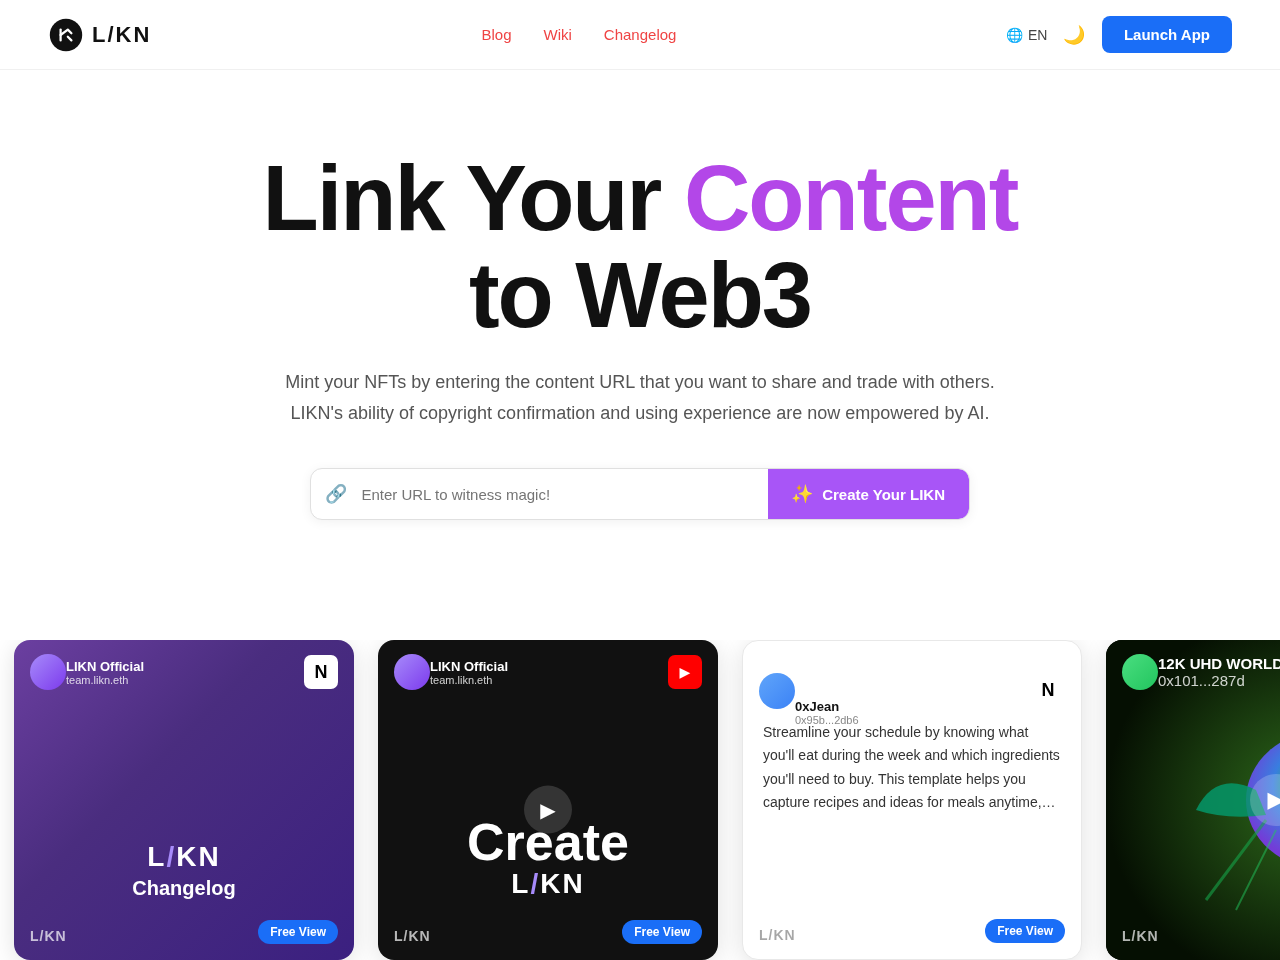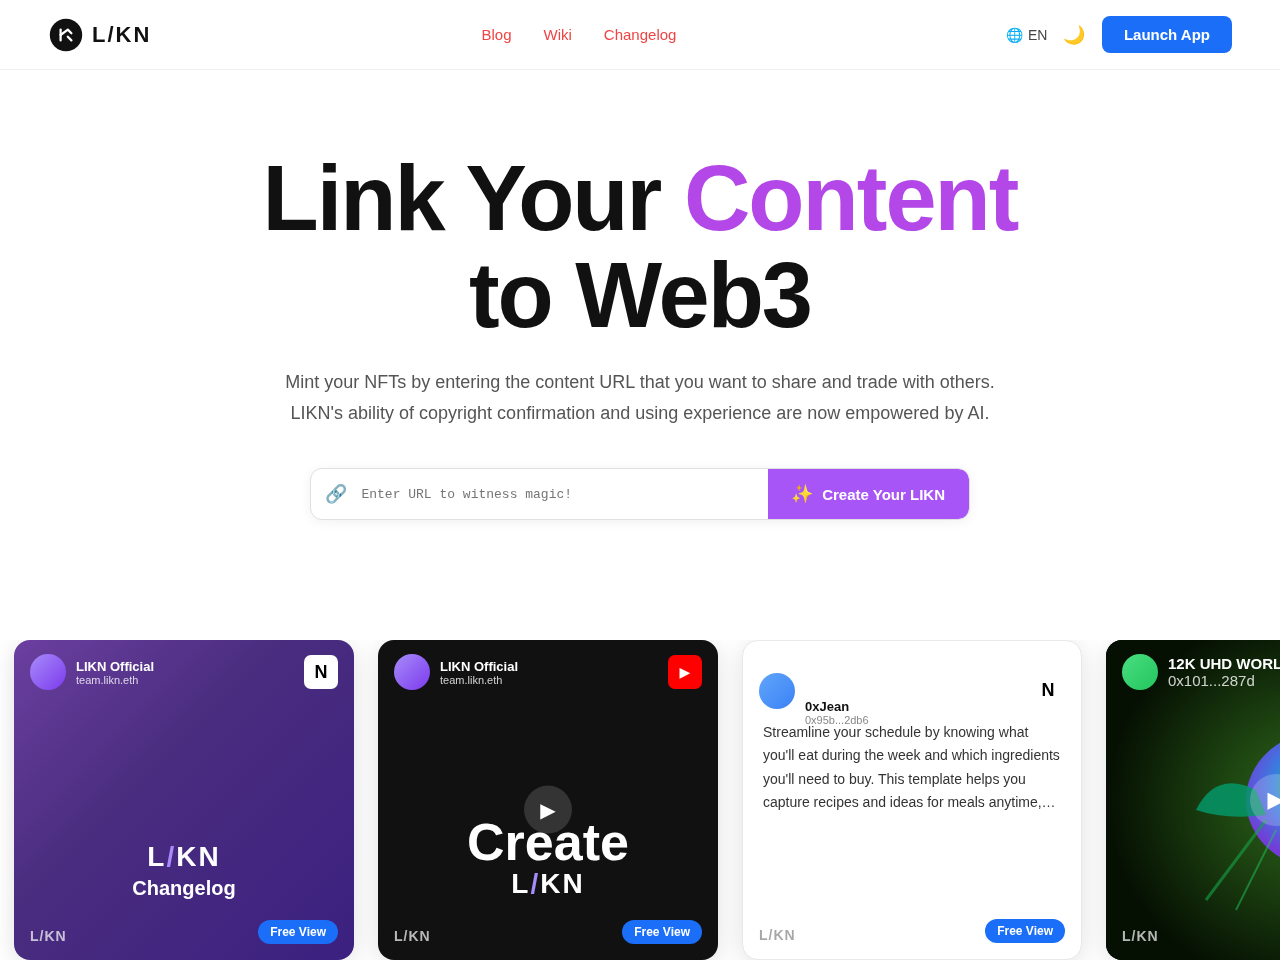--- a/index.html
+++ b/index.html
@@ -31,22 +31,22 @@
     .hero-subtitle { font-size: 18px; color: #555; line-height: 1.7; max-width: 760px; margin: 0 auto 40px; }
 
     
     .url-bar {
       display: flex; align-items: center; max-width: 660px; margin: 0 auto;
       border: 1.5px solid #e0e0e0; border-radius: 12px; overflow: hidden;
       background: #fff; box-shadow: 0 2px 12px rgba(0,0,0,0.06);
     }
     .url-icon { padding: 0 14px; color: #aaa; font-size: 18px; display: flex; align-items: center; }
     .url-input {
-      flex: 1; border: none; outline: none; font-size: 13px; color: #555;
-      padding: 14px 0; background: transparent; font-family: Liberation Mono, monospace;
+      flex: 1; border: none; outline: none; font-size: 15px; color: #555;
+      padding: 14px 0; background: transparent;
     }
     .url-submit-btn {
       background: #a855f7; color: #fff; border: none; border-radius: 0 10px 10px 0;
       padding: 14px 24px; font-size: 15px; font-weight: 600; cursor: pointer;
       display: flex; align-items: center; gap: 8px; white-space: nowrap;
     }
     .btn-sparkle { font-size: 18px; }
 
     
     .cards-strip {
@@ -59,21 +59,21 @@
       box-shadow: 0 4px 24px rgba(0,0,0,0.12);
     }
     .card:first-child { margin-left: 14px; }
 
     
     .card-header {
       position: absolute; top: 0; left: 0; right: 0;
       display: flex; align-items: center; justify-content: space-between;
       padding: 14px 16px; z-index: 10;
     }
-    .card-user { display: flex; align-items: center; gap: 10px; }
+    .card-user { display: flex; align-items: center; }
     .card-avatar { width: 36px; height: 36px; border-radius: 50%; background: #ccc; overflow: hidden; }
     .card-user-info .card-name { font-size: 13px; font-weight: 700; color: #fff; }
     .card-user-info .card-handle { font-size: 11px; color: rgba(255,255,255,0.8); }
 
     
     .card-1 { background: linear-gradient(135deg, #6b3fa0 0%, #4a2d7f 40%, #3b2080 100%); }
     .card-1-content {
       position: absolute; bottom: 60px; left: 0; right: 0; text-align: center;
     }
     .card-1-logo { font-size: 28px; font-weight: 900; color: #fff; letter-spacing: 2px; }

